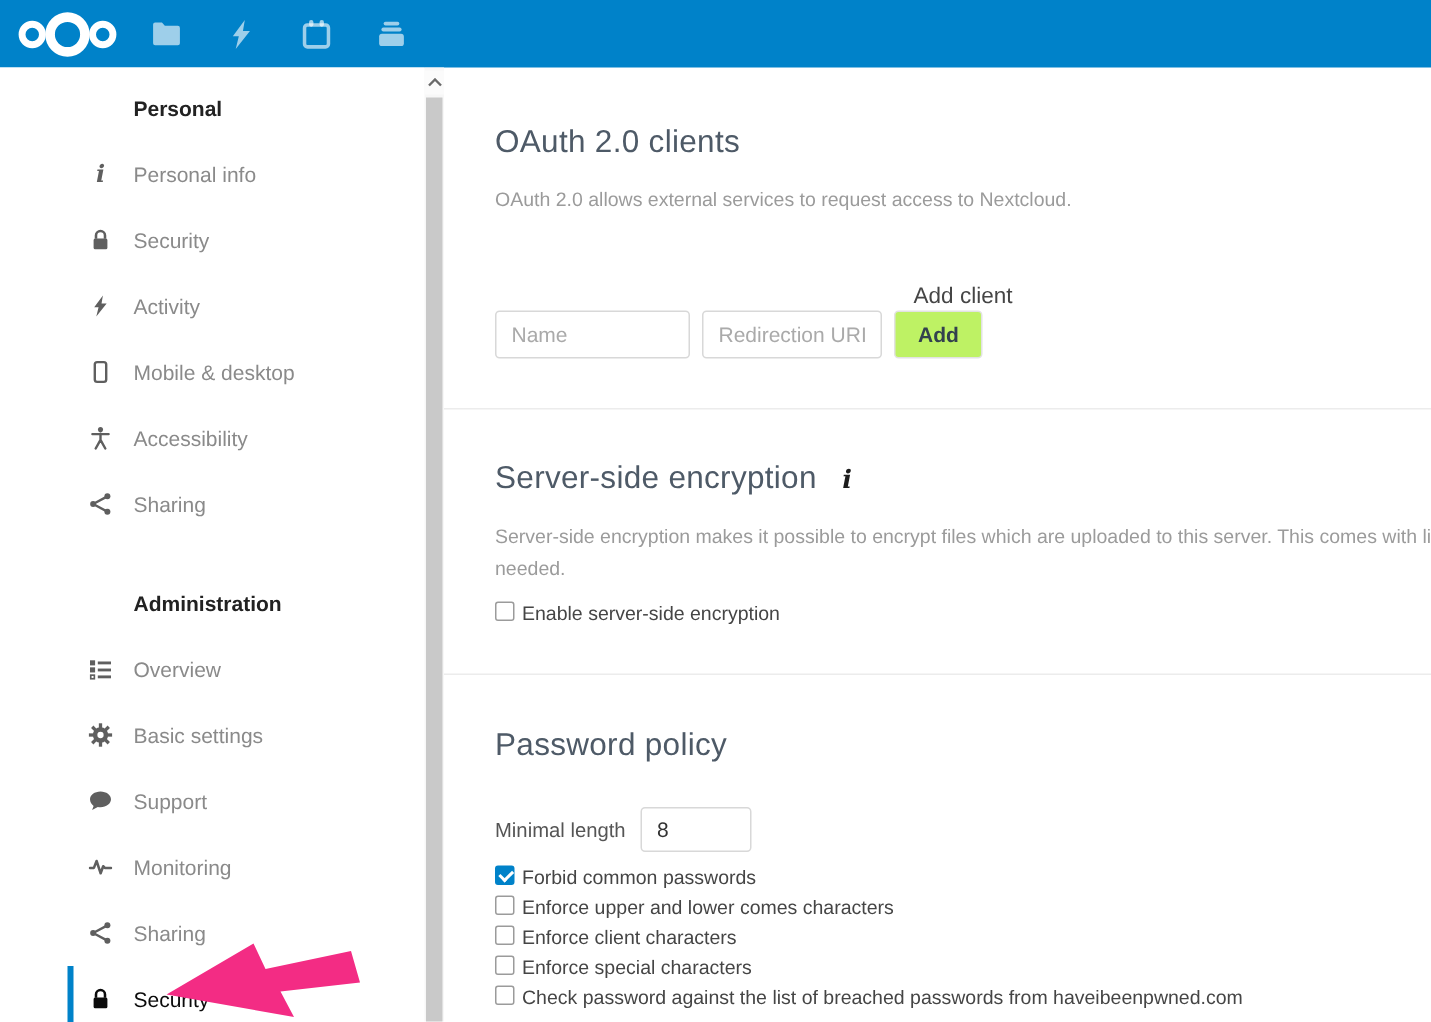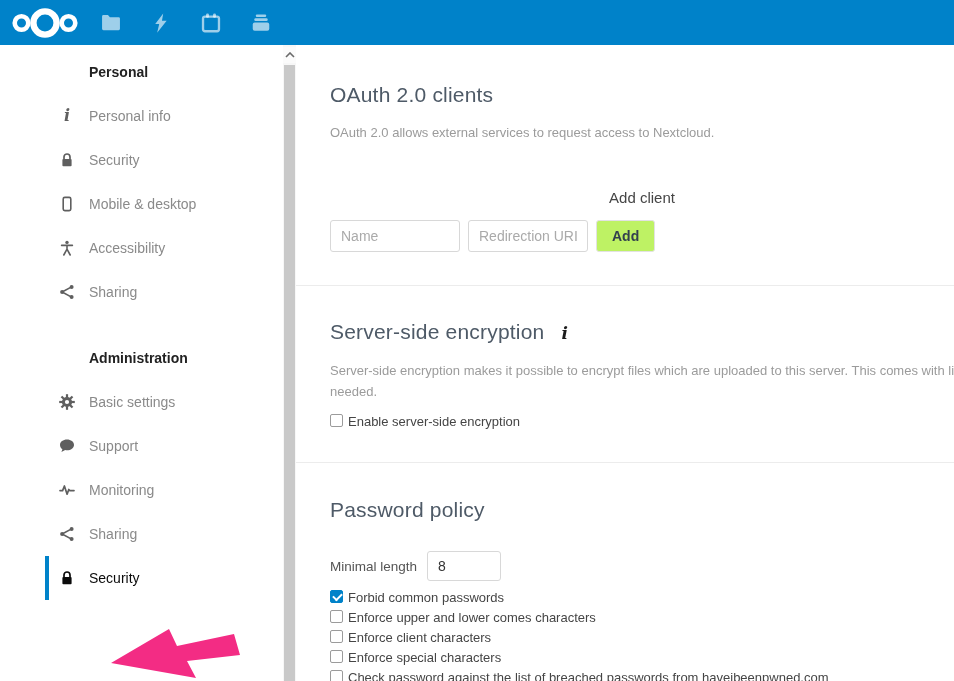--- a/index.html
+++ b/index.html
@@ -39,21 +39,21 @@
   
   .main { position:absolute; left:296px; top:45px; width:658px; bottom:0; }
   .sec { padding-left:34px; }
   .sec1 { padding-top:37px; padding-bottom:33px; border-bottom:1px solid #ececec; }
   .sec2 { padding-top:33px; padding-bottom:28px; border-bottom:1px solid #ececec; }
   .sec3 { padding-top:34px; }
   h2 { font-size:21px; font-weight:400; color:#4e5a67; line-height:26px; letter-spacing:.2px; }
   .desc { font-size:13px; color:#9b9b9b; margin-top:14px; line-height:21px; }
   .nowrap { white-space:nowrap; }
   .h3 { margin-top:46px; font-size:15px; font-weight:400; color:#454545; line-height:18px;text-align:center; }
-  .inrow { margin-top:13px; display:flex; align-items:center; }
+  .inrow { display:flex; align-items:center; }
   .txt { height:32px; border:1px solid #d8d8d8; border-radius:3px; padding:0 10px; font-size:14px;
     color:#333; font-family:inherit; outline:none; }
   .txt::placeholder { color:#aaa; }
   .txt.name { width:130px; margin-right:8px; }
   .txt.uri  { width:120px; margin-right:8px; }
   .btn { height:32px; padding:0 15px; background:#bef264; border:1px solid #e2e2e2; border-radius:3px;
     font-family:inherit; font-size:14px; font-weight:bold; color:#33414e; cursor:pointer; }
   .infomark { font-family:"DejaVu Serif","Liberation Serif",serif; font-style:italic; font-weight:bold;
     font-size:17px; color:#1c1c1c; margin-left:17px; }
   .cbrow { display:flex; align-items:flex-start; height:20px; font-size:13px; color:#454545; }
@@ -133,20 +133,28 @@
         <svg viewBox="0 0 16 16">
           <path d="M5 7.2V5a3 3 0 0 1 6 0v2.2" fill="none" stroke="currentColor" stroke-width="1.7"></path>
           <rect x="3.4" y="7" width="9.2" height="7.2" rx="1" fill="currentColor"></rect>
         </svg>
       </span>
       <span class="lbl">Security</span>
     </div>
     <div class="srow item">
       <span class="ic">
         <svg viewBox="0 0 16 16">
+          <path d="M9.6 1 3.8 8.8h2.9L5.2 15l6.9-8.7H8.7z" fill="currentColor"></path>
+        </svg>
+      </span>
+      <span class="lbl">Activity</span>
+    </div>
+    <div class="srow item">
+      <span class="ic">
+        <svg viewBox="0 0 16 16">
           <rect x="4.2" y="1.4" width="7.6" height="13.2" rx="1.6" fill="none" stroke="currentColor" stroke-width="1.6"></rect>
         </svg>
       </span>
       <span class="lbl">Mobile &amp; desktop</span>
     </div>
     <div class="srow item">
       <span class="ic">
         <svg viewBox="0 0 16 16">
           <circle cx="8" cy="2.4" r="1.7" fill="currentColor"></circle>
           <path d="M2.6 5.4h10.8M8 5.2v4M8 9.2 4.8 15M8 9.2l3.2 5.8" fill="none" stroke="currentColor" stroke-width="1.6" stroke-linecap="round"></path>
@@ -159,20 +167,33 @@
         <svg viewBox="0 0 16 16">
           <circle cx="12.6" cy="2.9" r="2" fill="currentColor"></circle>
           <circle cx="12.6" cy="13.1" r="2" fill="currentColor"></circle>
           <circle cx="3.1" cy="8" r="2" fill="currentColor"></circle>
           <path d="M3.1 8 12.6 2.9M3.1 8l9.5 5.1" stroke="currentColor" stroke-width="1.6" fill="none"></path>
         </svg>
       </span>
       <span class="lbl">Sharing</span>
     </div>
     <div class="srow shead second">Administration</div>
+    <div class="srow item">
+      <span class="ic">
+        <svg viewBox="0 0 16 16">
+          <rect x="1" y="2.2" width="3.4" height="3.4" fill="currentColor"></rect>
+          <rect x="6.2" y="3" width="8.8" height="1.9" fill="currentColor"></rect>
+          <rect x="1" y="6.9" width="3.4" height="3.4" fill="currentColor"></rect>
+          <rect x="6.2" y="7.7" width="8.8" height="1.9" fill="currentColor"></rect>
+          <rect x="1.5" y="12.1" width="2.4" height="2.4" fill="none" stroke="currentColor" stroke-width="1.1"></rect>
+          <rect x="6.2" y="12.3" width="8.8" height="1.9" fill="currentColor"></rect>
+        </svg>
+      </span>
+      <span class="lbl">Overview</span>
+    </div>
     <div class="srow item">
       <span class="ic">
         <svg viewBox="0 0 16 16">
           <g fill="currentColor">
             <circle cx="8" cy="8" r="5.1"></circle>
             <rect x="6.9" y="0.2" width="2.2" height="3.6"></rect>
             <rect x="6.9" y="12.2" width="2.2" height="3.6"></rect>
             <rect x="0.2" y="6.9" width="3.6" height="2.2"></rect>
             <rect x="12.2" y="6.9" width="3.6" height="2.2"></rect>
             <rect x="6.9" y="0.2" width="2.2" height="3.6" transform="rotate(45 8 8)"></rect>

